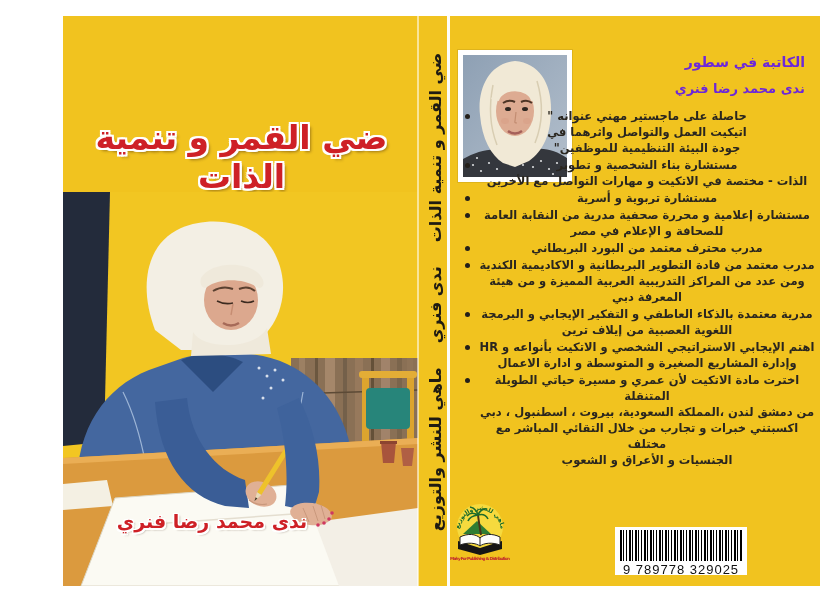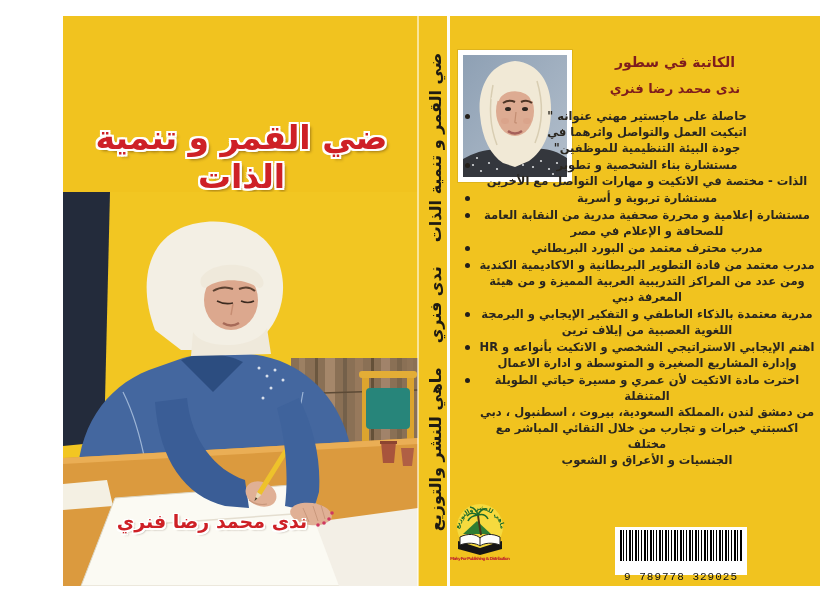--- a/index.html
+++ b/index.html
@@ -33,38 +33,38 @@
     display:flex; direction:rtl; justify-content:center; align-items:center; gap:24px;
     font-size:16px; font-weight:bold; color:#1f1b12; white-space:nowrap;
   }
   .white-divider { position:absolute; left:384px; top:0; width:3px; height:570px; background:#fdfdf8; }
 
   
   .back { position:absolute; left:387px; top:0; width:370px; height:570px; }
   .portrait-frame { position:absolute; left:8px; top:34px; width:114px; height:132px; background:#fff; padding:5px;
                     box-shadow:0 0 0 1px rgba(0,0,0,.08); }
   .portrait-frame svg { display:block; width:104px; height:122px; }
-  .back-header { position:absolute; left:95px; top:38px; width:260px; text-align:center; color:#7f1d1d; }
+  .back-header { position:absolute; left:95px; top:38px; width:260px; text-align:right; color:#6d28d9; }
   .back-heading { font-size:14px; font-weight:bold; margin-bottom:11px; }
   .back-author  { font-size:13px; font-weight:bold; }
   .bio-list { position:absolute; left:2px; top:92px; width:366px; list-style:none; }
   .bio-item { position:relative; padding-left:26px; padding-right:2px; margin-bottom:1px;
               direction:rtl; text-align:center; }
   .bio-bullet { position:absolute; left:13px; top:6px; width:5px; height:5px; border-radius:50%; background:#24201a; }
   .bio-text { display:block; font-size:11.5px; font-weight:bold; line-height:16px; color:#2a261f; white-space:pre-line; }
 
   .publisher-logo { position:absolute; left:-2px; top:485px; width:64px; height:62px; }
   .barcode { position:absolute; left:165px; top:511px; width:132px; height:48px; background:#fff; padding:3px 5px 2px; }
   .barcode-bars { height:31px; background:
       repeating-linear-gradient(90deg,
         #000 0 2px, #fff 2px 3px, #000 3px 4px, #fff 4px 6px,
         #000 6px 7px, #fff 7px 9px, #000 9px 11px, #fff 11px 12px,
         #000 12px 13px, #fff 13px 15px); }
-  .barcode-number { margin-top:10px; text-align:center; font-family:Liberation Mono, monospace;
-                    font-size:11px; letter-spacing:1px; color:#111; }
+  .barcode-number { margin-top:1px; text-align:center; font-family:Liberation Sans, sans-serif;
+                    font-size:13px; letter-spacing:1px; color:#111; }
 </style>
 </head>
 <body>
 
 <div class="canvas">
   <div class="cover">
 
     <div class="front-title">ضي القمر و تنمية الذات</div>
 
     <svg class="front-photo" viewBox="0 0 355 394" aria-hidden="true">

